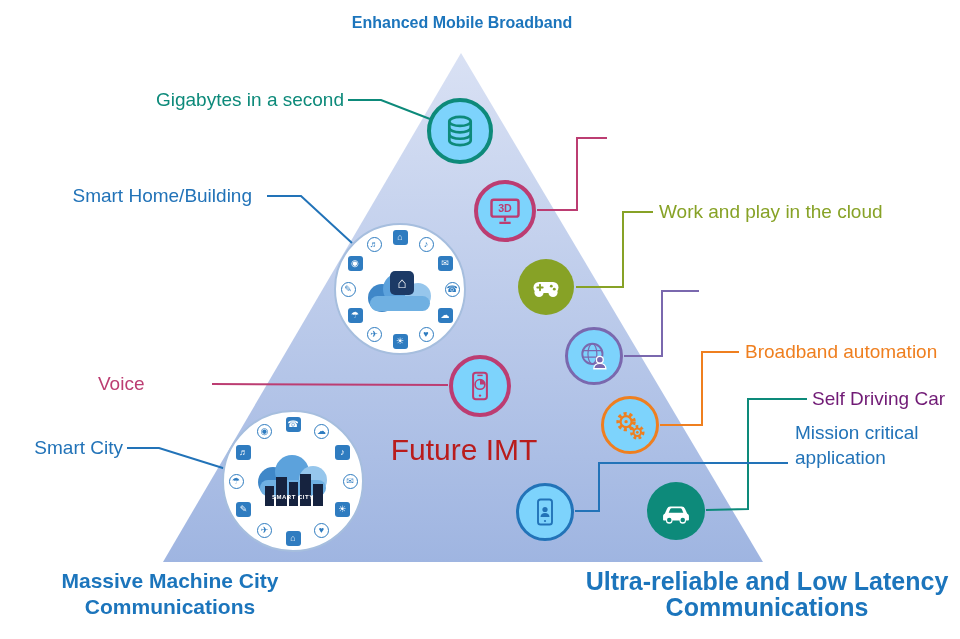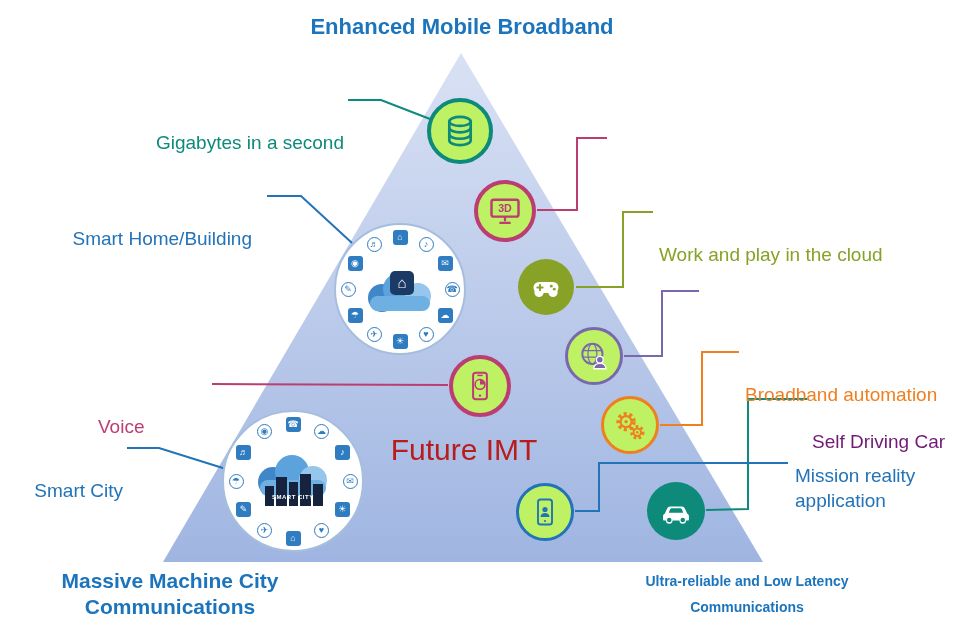--- a/index.html
+++ b/index.html
@@ -1,23 +1,23 @@
 <!DOCTYPE html>
 <html><head>
 <meta charset="utf-8">
 <style>
   html,body{margin:0;padding:0;background:#fff;}
   #canvas{position:relative;width:960px;height:639px;background:#fff;overflow:hidden;
           font-family:"Liberation Sans",sans-serif;}
   svg.layer{position:absolute;left:0;top:0;pointer-events:none;}
-  .lbl{position:absolute;font-size:19px;white-space:nowrap;z-index:3;margin-top:43px;}
+  .lbl{position:absolute;font-size:19px;white-space:nowrap;z-index:3;}
   .title{position:absolute;font-weight:600;text-align:center;z-index:3;}
   .icon-circle{position:absolute;border-radius:50%;display:flex;align-items:center;
                justify-content:center;z-index:2;box-sizing:border-box;}
-  .icon-outline{border:4px solid currentColor;background:#bef264;}
+  .icon-outline{border:4px solid currentColor;background:#7dd3fc;}
   .icon-filled{background:currentColor;}
   .cluster{position:absolute;border-radius:50%;background:#fff;border:2px solid #a6bede;
            box-sizing:border-box;z-index:2;}
   .ring-icon{position:absolute;text-align:center;font-size:9px;z-index:2;}
   .ring-square{background:#2f7cc0;color:#fff;border-radius:3px;}
   .ring-circle{background:#fff;color:#2f7cc0;border:1.5px solid #2f7cc0;border-radius:50%;box-sizing:border-box;}
   .cloud{position:absolute;}
   .house-badge{position:absolute;width:24px;height:24px;background:#1c3a66;color:#fff;
                border-radius:5px;font-size:15px;line-height:24px;text-align:center;z-index:3;}
   .city-badge{position:absolute;color:#fff;font-size:6px;font-weight:bold;letter-spacing:.5px;z-index:4;}
@@ -44,43 +44,43 @@
     <polyline points="212,384 448,385" style="stroke: rgb(188, 61, 114);"></polyline>
     <polyline points="127,448 159,448 226,469" style="stroke: rgb(34, 115, 184);"></polyline>
     <polyline points="607,138 577,138 577,210 537,210" style="stroke: rgb(188, 61, 114);"></polyline>
     <polyline points="653,212 623,212 623,287 576,287" style="stroke: rgb(135, 162, 38);"></polyline>
     <polyline points="699,291 662,291 662,356 624,356" style="stroke: rgb(122, 104, 174);"></polyline>
     <polyline points="739,352 702,352 702,425 660,425" style="stroke: rgb(239, 127, 31);"></polyline>
     <polyline points="807,399 748,399 748,509 706,510" style="stroke: rgb(13, 138, 122);"></polyline>
     <polyline points="788,463 599,463 599,511 575,511" style="stroke: rgb(34, 115, 184);"></polyline>
   </svg>
 
-  <div class="title" style="left: 212px; top: 14px; width: 500px; font-size: 22px; color: rgb(28, 117, 188);">Enhanced Mobile Broadband</div>
+  <div class="title" style="left: 212px; top: 14px; width: 500px; font-size: 16px; color: rgb(28, 117, 188);">Enhanced Mobile Broadband</div>
 
   <div class="title" style="left: 364px; top: 433px; width: 200px; font-size: 30px; font-weight: normal; z-index: 1; color: #b91c1c;">Future IMT</div>
 
   <div class="title" style="left: 0px; top: 568px; width: 340px; font-size: 21px; line-height: 26px; color: rgb(28, 117, 188);">
     <div>Massive Machine City</div>
     <div>Communications</div>
   </div>
 
-  <div class="title" style="left: 557px; top: 568px; width: 380px; font-size: 14px; line-height: 26px; color: rgb(28, 117, 188);">
+  <div class="title" style="left: 577px; top: 568px; width: 380px; font-size: 25px; line-height: 26px; color: rgb(28, 117, 188);">
     <div>Ultra-reliable and Low Latency</div>
     <div>Communications</div>
   </div>
 
   <div class="lbl" style="left: 94px; top: 89px; width: 250px; text-align: right; color: rgb(13, 138, 122);">Gigabytes in a second</div>
   <div class="lbl" style="left: 19px; top: 185px; width: 233px; text-align: right; color: rgb(34, 115, 184);">Smart Home/Building</div>
   <div class="lbl" style="left: 98px; top: 373px; width: 110px; text-align: left; color: rgb(188, 61, 114);">Voice</div>
   <div class="lbl" style="left: 5px; top: 437px; width: 118px; text-align: right; color: rgb(34, 115, 184);">Smart City</div>
   <div class="lbl" style="left: 659px; top: 201px; color: rgb(135, 162, 38);">Work and play in the cloud</div>
   <div class="lbl" style="left: 745px; top: 341px; color: rgb(239, 127, 31);">Broadband automation</div>
   <div class="lbl" style="left: 812px; top: 388px; color: #701a75;">Self Driving Car</div>
   <div class="lbl" style="left: 795px; top: 420px; line-height: 25px; color: rgb(34, 115, 184);">
-    <div>Mission reality</div>
+    <div>Mission critical</div>
     <div>application</div>
   </div>
 
   <div class="icon-circle icon-outline" style="left: 427px; top: 98px; width: 66px; height: 66px; color: rgb(13, 138, 122);">
     <svg viewBox="0 0 32 32" width="36" height="36">
       <ellipse cx="16" cy="7.5" rx="9.5" ry="4" fill="none" stroke="currentColor" stroke-width="2.4"></ellipse>
       <path d="M6.5 7.5v17c0 2.2 4.3 4 9.5 4s9.5-1.8 9.5-4v-17" fill="none" stroke="currentColor" stroke-width="2.4"></path>
       <path d="M6.5 13.2c0 2.2 4.3 4 9.5 4s9.5-1.8 9.5-4" fill="none" stroke="currentColor" stroke-width="2.4"></path>
       <path d="M6.5 18.9c0 2.2 4.3 4 9.5 4s9.5-1.8 9.5-4" fill="none" stroke="currentColor" stroke-width="2.4"></path>
     </svg>

